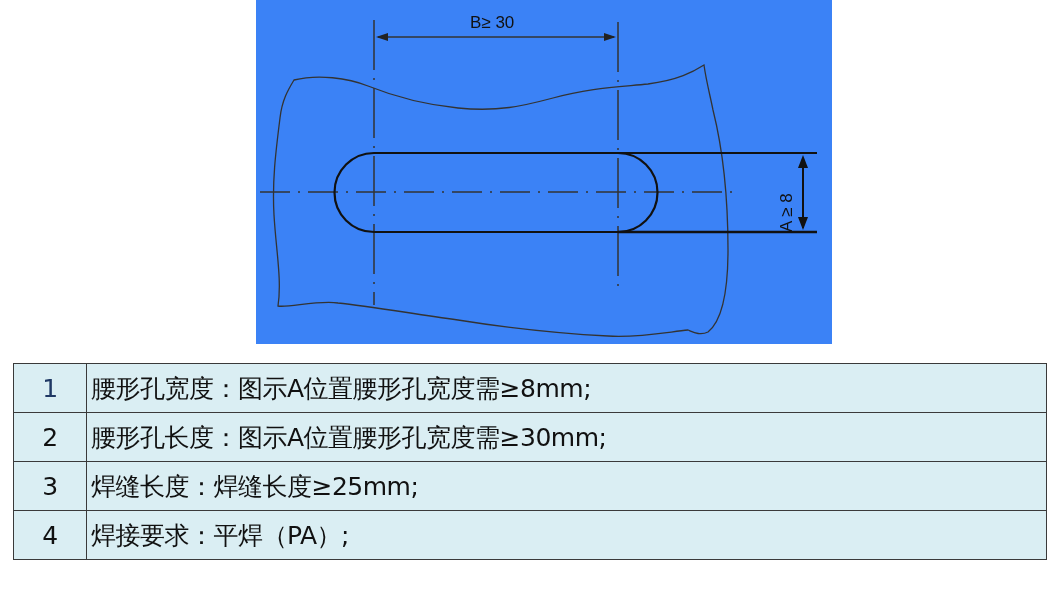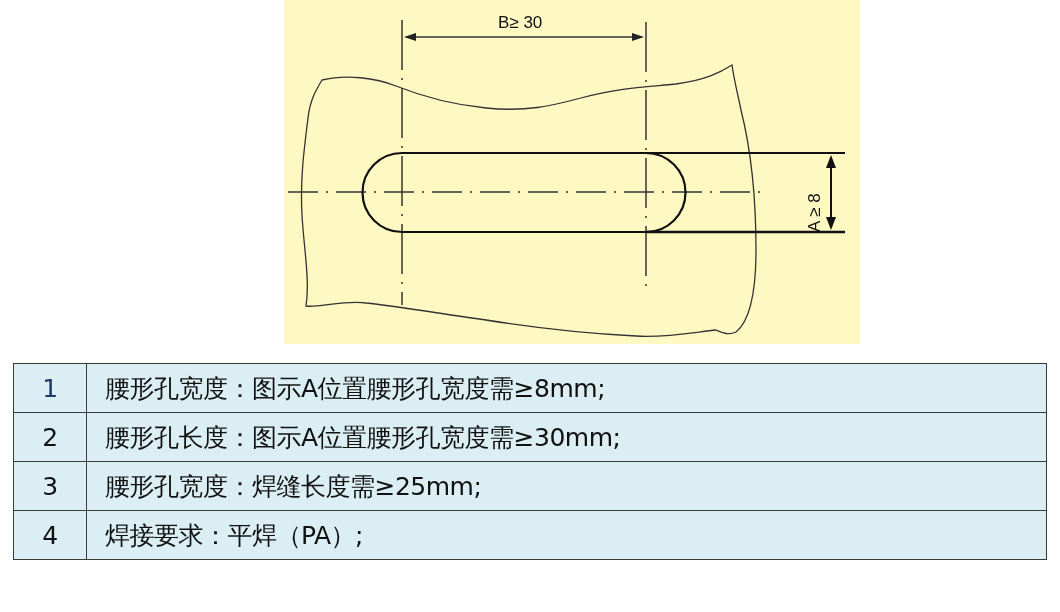--- a/index.html
+++ b/index.html
@@ -1,36 +1,36 @@
 <!DOCTYPE html>
 <html><head>
 <meta charset="utf-8">
 <style>
   html, body { margin: 0; padding: 0; }
   body {
     width: 1060px; height: 612px; background: #ffffff; position: relative; overflow: hidden;
     font-family: "DejaVu Sans", "Liberation Sans", sans-serif;
   }
   .drawing {
-    position: absolute; left: 284px; top: 0; width: 576px; height: 344px;
-    background: #fef9c3;
+    position: absolute; left: 256px; top: 0; width: 576px; height: 344px;
+    background: #3b82f6;
   }
   .drawing svg { position: absolute; left: -268px; top: 0; width: 1060px; height: 344px; overflow: visible; }
   .dim-text { font-family: "Liberation Sans", sans-serif; font-size: 17px; fill: #111; }
   table.req {
     position: absolute; left: 13px; top: 363px; width: 1034px;
     border-collapse: collapse; background: #daeef3;
   }
   table.req td {
     border: 1.5px solid #3a3a3a; height: 48px; padding: 0; font-size: 25px; color: #111;
     font-family: "DejaVu Sans", "Liberation Sans", sans-serif; letter-spacing: -0.5px;
   }
   table.req td.num { width: 72px; text-align: center; }
   table.req td.num.first { color: #1f3864; }
-  table.req td.text { padding-left: 18px; }
+  table.req td.text { padding-left: 4px; }
 </style>
 </head>
 <body>
 
 <div class="drawing">
   <svg viewBox="0 0 1060 344">
 
     <path d="M306,80 C300,90 294,100 292,118 C288,150 284,180 286,215 C288,250 294,280 290,306
          C300,308 330,300 350,303 C380,306 420,313 470,320 C520,328 580,334 620,336
          C650,338 680,332 700,330 C705,332 712,336 720,332 C735,320 740,290 740,250
@@ -63,20 +63,20 @@
     <tr>
       <td class="num first">1</td>
       <td class="text">腰形孔宽度：图示A位置腰形孔宽度需≥8mm;</td>
     </tr>
     <tr>
       <td class="num">2</td>
       <td class="text">腰形孔长度：图示A位置腰形孔宽度需≥30mm;</td>
     </tr>
     <tr>
       <td class="num">3</td>
-      <td class="text">腰形孔宽度：焊缝长度需≥25mm;</td>
+      <td class="text">焊缝长度：焊缝长度≥25mm;</td>
     </tr>
     <tr>
       <td class="num">4</td>
       <td class="text">焊接要求：平焊（PA）;</td>
     </tr>
   </tbody>
 </table>
 
 </body></html>

